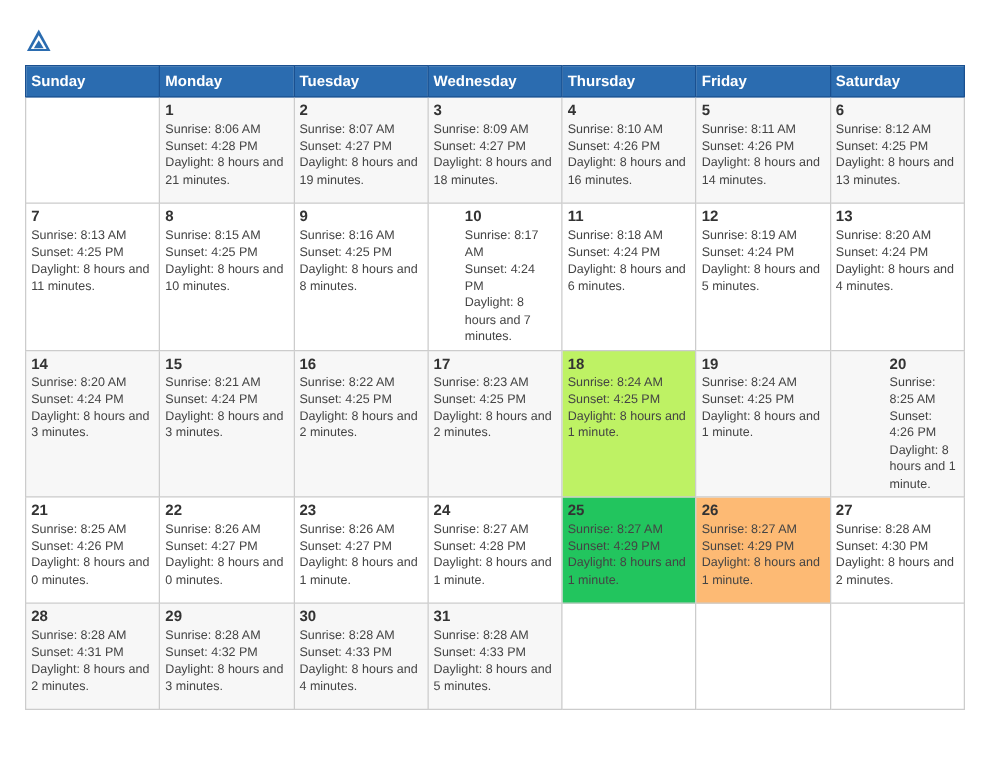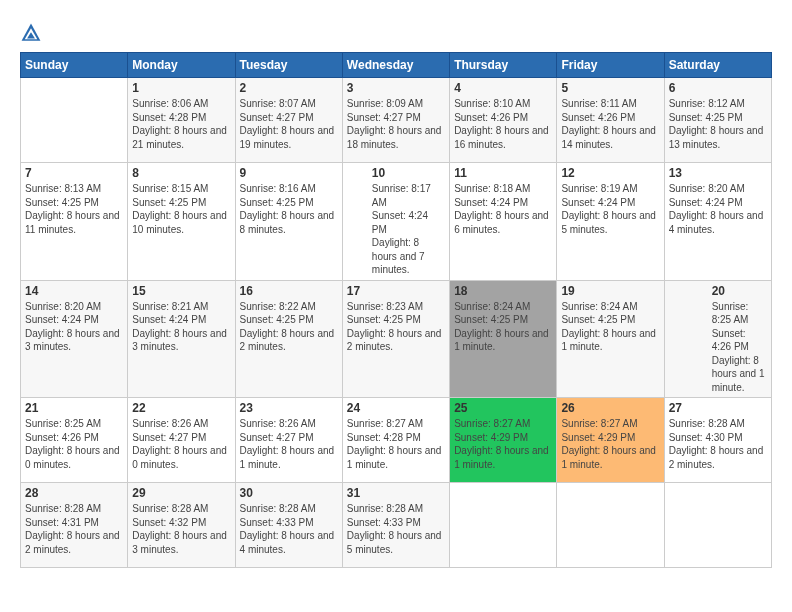--- a/index.html
+++ b/index.html
@@ -207,21 +207,21 @@
             <div class="cell-content">Sunrise: 8:21 AM<br>Sunset: 4:24 PM<br>Daylight: 8 hours and 3 minutes.</div>
           </td>
           <td style="background: rgb(247, 247, 247);">
             <span class="day-num">16</span>
             <div class="cell-content">Sunrise: 8:22 AM<br>Sunset: 4:25 PM<br>Daylight: 8 hours and 2 minutes.</div>
           </td>
           <td style="background: rgb(247, 247, 247);">
             <span class="day-num">17</span>
             <div class="cell-content">Sunrise: 8:23 AM<br>Sunset: 4:25 PM<br>Daylight: 8 hours and 2 minutes.</div>
           </td>
-          <td style="background: #a3a3a3;">
+          <td style="background: #bef264;">
             <span class="day-num">18</span>
             <div class="cell-content">Sunrise: 8:24 AM<br>Sunset: 4:25 PM<br>Daylight: 8 hours and 1 minute.</div>
           </td>
           <td style="background: rgb(247, 247, 247);">
             <span class="day-num">19</span>
             <div class="cell-content">Sunrise: 8:24 AM<br>Sunset: 4:25 PM<br>Daylight: 8 hours and 1 minute.</div>
           </td>
           <td style="background: rgb(247, 247, 247); padding-left: 47px;">
             <span class="day-num">20</span>
             <div class="cell-content">Sunrise: 8:25 AM<br>Sunset: 4:26 PM<br>Daylight: 8 hours and 1 minute.</div>

